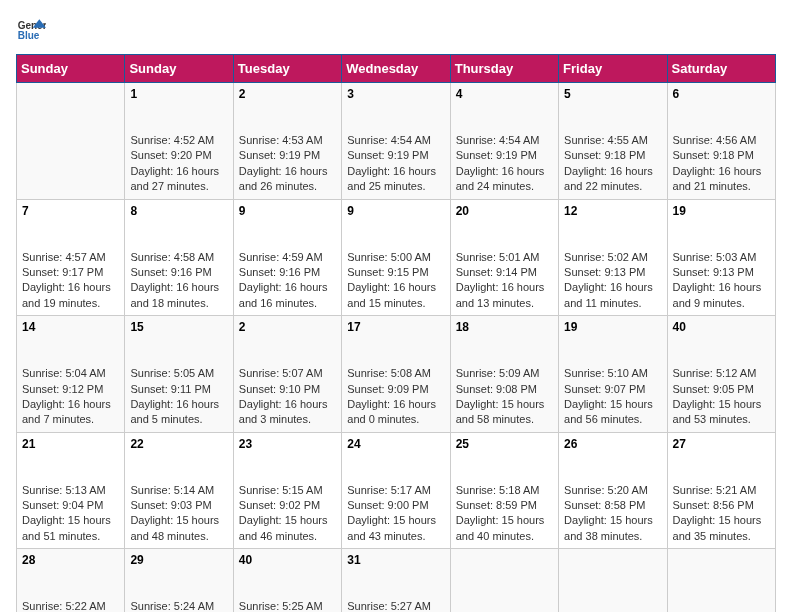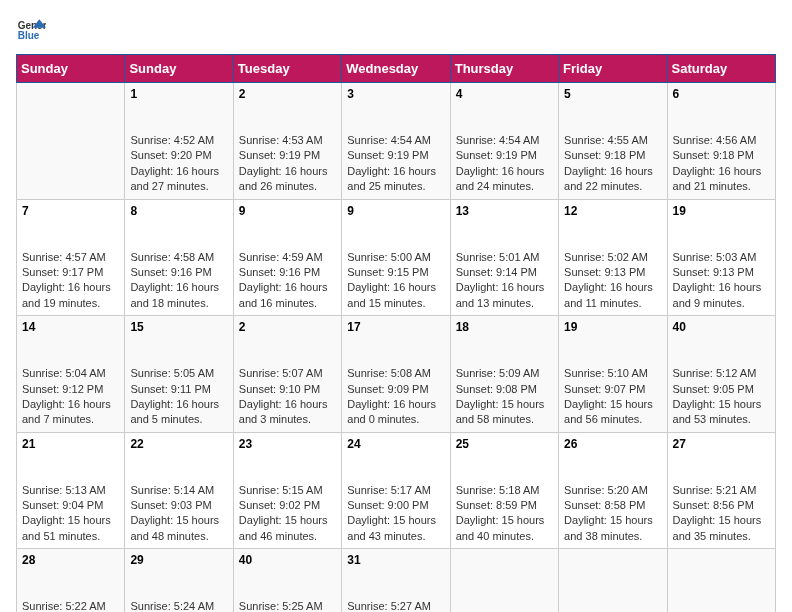--- a/index.html
+++ b/index.html
@@ -148,21 +148,21 @@
         </td>
         <td>
           <span class="day-number">9</span>
           <div class="day-info">Sunrise: 4:59 AM<br>Sunset: 9:16 PM<br>Daylight: 16 hours<br>and 16 minutes.</div>
         </td>
         <td>
           <span class="day-number">9</span>
           <div class="day-info">Sunrise: 5:00 AM<br>Sunset: 9:15 PM<br>Daylight: 16 hours<br>and 15 minutes.</div>
         </td>
         <td>
-          <span class="day-number">13</span>
+          <span class="day-number">20</span>
           <div class="day-info">Sunrise: 5:01 AM<br>Sunset: 9:14 PM<br>Daylight: 16 hours<br>and 13 minutes.</div>
         </td>
         <td>
           <span class="day-number">12</span>
           <div class="day-info">Sunrise: 5:02 AM<br>Sunset: 9:13 PM<br>Daylight: 16 hours<br>and 11 minutes.</div>
         </td>
         <td>
           <span class="day-number">19</span>
           <div class="day-info">Sunrise: 5:03 AM<br>Sunset: 9:13 PM<br>Daylight: 16 hours<br>and 9 minutes.</div>
         </td>

